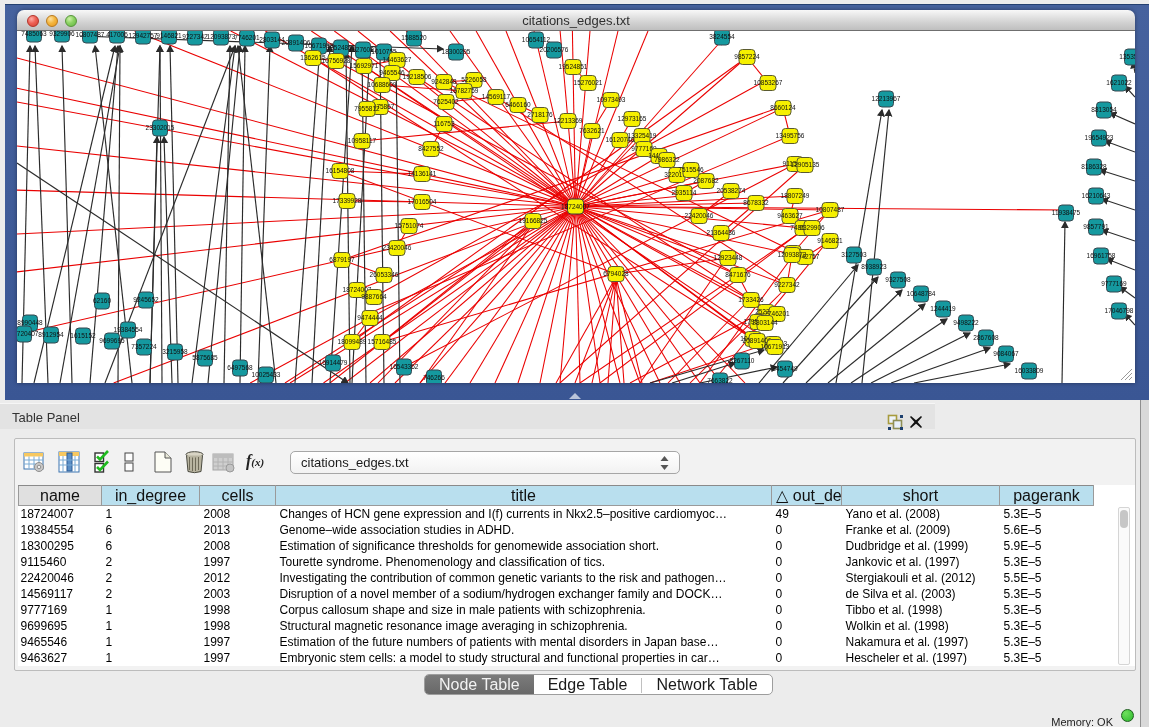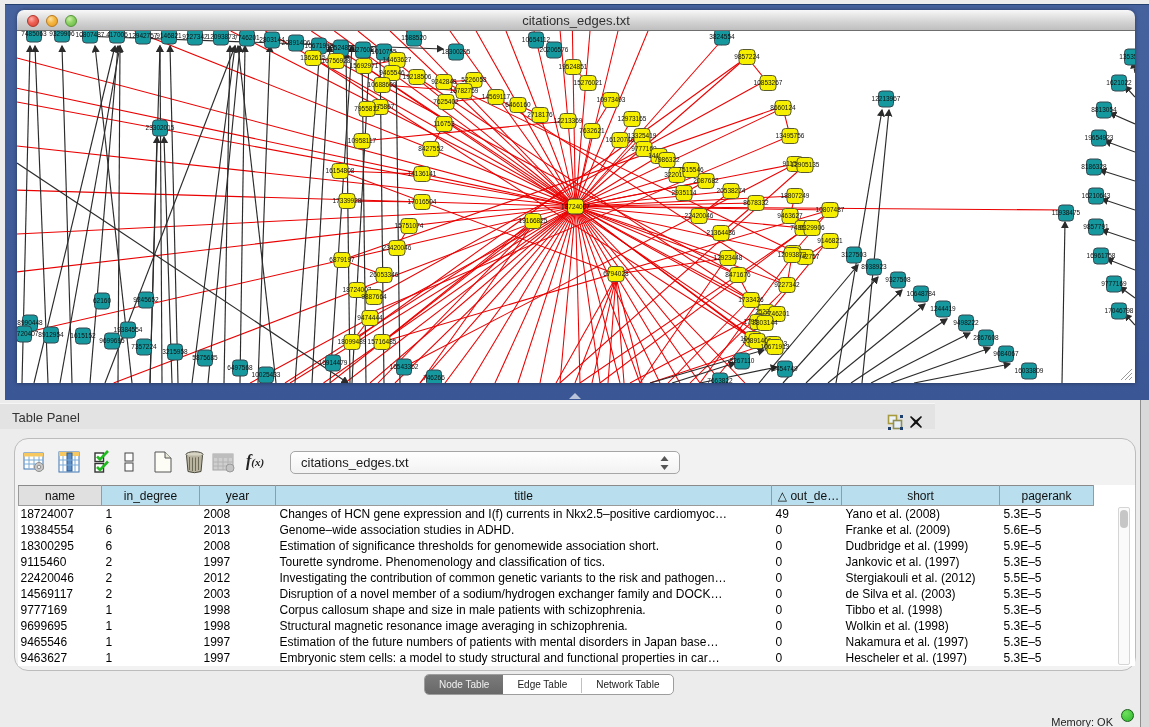--- a/index.html
+++ b/index.html
@@ -4,33 +4,33 @@
 html,body{width:1149px;height:727px;overflow:hidden;background:#ececec;font-family:"Liberation Sans",sans-serif}
 #frame{position:absolute;left:5px;top:4px;width:1144px;height:396px;background:linear-gradient(#46629e,#3a5694);border-top:1px solid #24406f}
 #win{position:absolute;left:12px;top:5px;width:1118px;height:373px;border-radius:7px 7px 0 0;box-shadow:0 0 4px rgba(0,0,0,.4)}
 #tbar{position:absolute;left:0;top:0;width:100%;height:21px;border-radius:7px 7px 0 0;background:linear-gradient(#f8f8f8,#d3d3d3 60%,#bfbfbf);border-bottom:1px solid #6f6f6f}
 #tbar .tl{position:absolute;top:4.5px;width:12px;height:12px;border-radius:50%}
 #title{position:absolute;top:3px;left:0;width:100%;text-align:center;font-size:13px;color:#303030}
 #canvas{position:absolute;left:0;top:21px;width:1118px;height:352px;background:#fff;overflow:hidden}
 #tp{position:absolute;left:0;top:400px;width:1149px;height:327px;background:#ececec}
 #tph{position:absolute;left:0;top:3px;width:935px;height:26px;background:#e3e3e3;border-top:1px solid #f6f6f6}
 #tph .t{position:absolute;left:12px;top:6px;font-size:13px;color:#333}
-#innerp{position:absolute;left:14px;top:38px;width:1122px;height:233px;background:#f2f2f2;border:1px solid #bcbcbc;border-radius:14px}
+#innerp{position:absolute;left:14px;top:38px;width:1122px;height:233px;background:#f2f2f2;border:1px solid #bcbcbc;border-radius:2px}
 #drop{position:absolute;left:275px;top:12px;width:390px;height:23px;background:linear-gradient(#fff,#f2f2f2);border:1px solid #a6a6a6;border-radius:5px;font-size:13px;color:#1a1a1a;line-height:21px;padding-left:10px}
 table{border-collapse:collapse;table-layout:fixed;font-size:12px}
 #dt{position:absolute;left:3px;top:46px;width:1075px}
-#dt th{height:20px;font-weight:normal;font-size:12px;color:#111;background:#b9dfee;border:1px solid #9a9a9a;border-top:1px solid #8a8a8a;overflow:hidden;white-space:nowrap}
+#dt th{height:20px;font-weight:normal;font-size:16px;color:#111;background:#b9dfee;border:1px solid #9a9a9a;border-top:1px solid #8a8a8a;overflow:hidden;white-space:nowrap}
 #dt th.first{background:#e0e0e0}
 #dt td{height:16px;padding:0 2px 0 4px;color:#000;white-space:nowrap;overflow:hidden;background:#fff}
 #dt td.c1{padding-left:2px}
 #dt td.c6{}
 #vsb{position:absolute;right:5px;top:68px;width:12px;height:158px;background:#fafafa;border:1px solid #d5d5d5;border-radius:2px}
 #vsb .th{position:absolute;left:1px;top:2px;width:8px;height:18px;background:#c6c6c6;border-radius:4px}
 #tabs{position:absolute;left:424px;top:274px;height:21px;border:1px solid #9d9d9d;border-radius:5px;overflow:hidden;background:#fff}
-#tabs div{float:left;height:21px;line-height:20px;font-size:10px;padding:0 14px;color:#1a1a1a}
+#tabs div{float:left;height:21px;line-height:20px;font-size:16px;padding:0 14px;color:#1a1a1a}
 #tabs .sel{background:linear-gradient(#7b7b7b,#666);color:#f2f2f2}
 #tabs .sep{padding:0;width:1px;background:#c0c0c0;height:15px;margin-top:3px}
 #mem{position:absolute;right:36px;top:316px;font-size:11px;color:#222}
 #memdot{position:absolute;right:15px;top:309px;width:13px;height:13px;border-radius:50%;background:radial-gradient(circle at 35% 30%,#6fe05d,#2cb82c);border:1px solid #1c5e1c}
 #redge{position:absolute;right:0;top:400px;width:9px;height:327px;background:#d9d9d9;border-left:1px solid #8f8f8f}
 .ticon{position:absolute;top:11px}
 </style></head><body>
 <div id="frame">
  <div id="win">
   <div id="tbar">
@@ -617,21 +617,21 @@
           <col style="width:76px">
           <col style="width:496px">
           <col style="width:70px">
           <col style="width:158px">
           <col style="width:94px">
         </colgroup>
    <tbody>
           <tr>
             <th class="first">name</th>
             <th>in_degree</th>
-            <th>year</th>
+            <th>cells</th>
             <th>title</th>
             <th style="text-align:center;padding-left:4px">△ out_de…</th>
             <th>short</th>
             <th>pagerank</th>
           </tr>
    <tr>
             <td class="c1">18724007</td>
             <td class="c2">1</td>
             <td class="c3">2008</td>
             <td class="c4">Changes of HCN gene expression and I(f) currents in Nkx2.5–positive cardiomyoc…</td>

